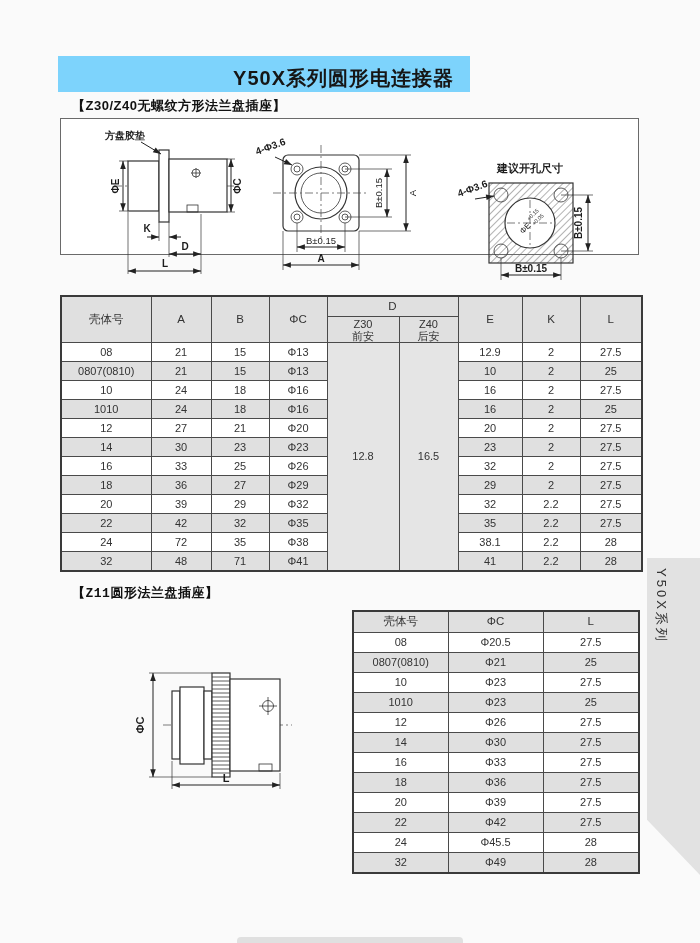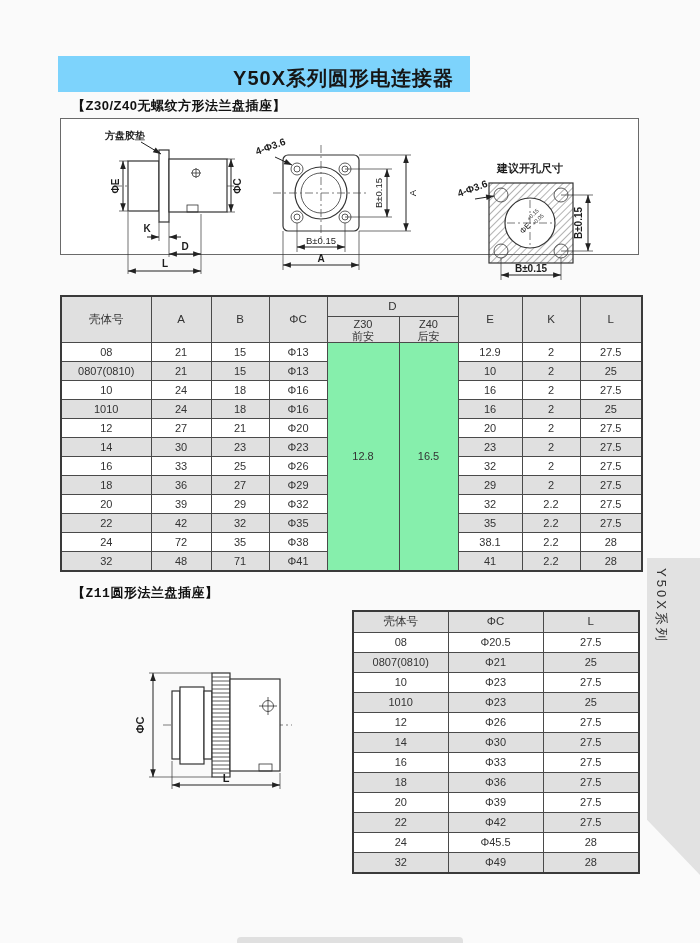--- a/index.html
+++ b/index.html
@@ -28,21 +28,21 @@
   table.dim-table{position:absolute;font-size:11px;color:#333;text-align:center;
     border:2px solid #3a3a3a;}
   .dim-table th,.dim-table td{border:1px solid #4a4a4a;padding:0;line-height:1.15;
     overflow:hidden;white-space:nowrap;}
   .dim-table thead th{background:#e0e0e0;font-weight:normal;font-size:11.5px;}
   #t1{left:60px;top:295px;width:581px;}
   #t1 thead tr.h1 th{height:19px;}
   #t1 thead tr.h2 th{height:25px;}
   #t1 tbody td{height:18px;}
   #t1 tbody tr:nth-child(even) td{background:#e0e0e0;}
-  #t1 td.dcell{background:#86efac;}
+  #t1 td.dcell{background:#e5e5e5;}
   #t2{left:352px;top:610px;width:286px;}
   #t2 thead th{height:20px;}
   #t2 tbody td{height:19px;}
   #t2 tbody tr:nth-child(even) td{background:#e0e0e0;}
   .hdr2{font-size:11px;line-height:12px;}
   #drawing4{position:absolute;left:95px;top:635px;}
   .side-tab{
     position:absolute;left:647px;top:558px;width:53px;height:317px;
     background:#e2e2e2;
     -webkit-clip-path:polygon(0 0,100% 0,100% 100%,0 82.6%);

